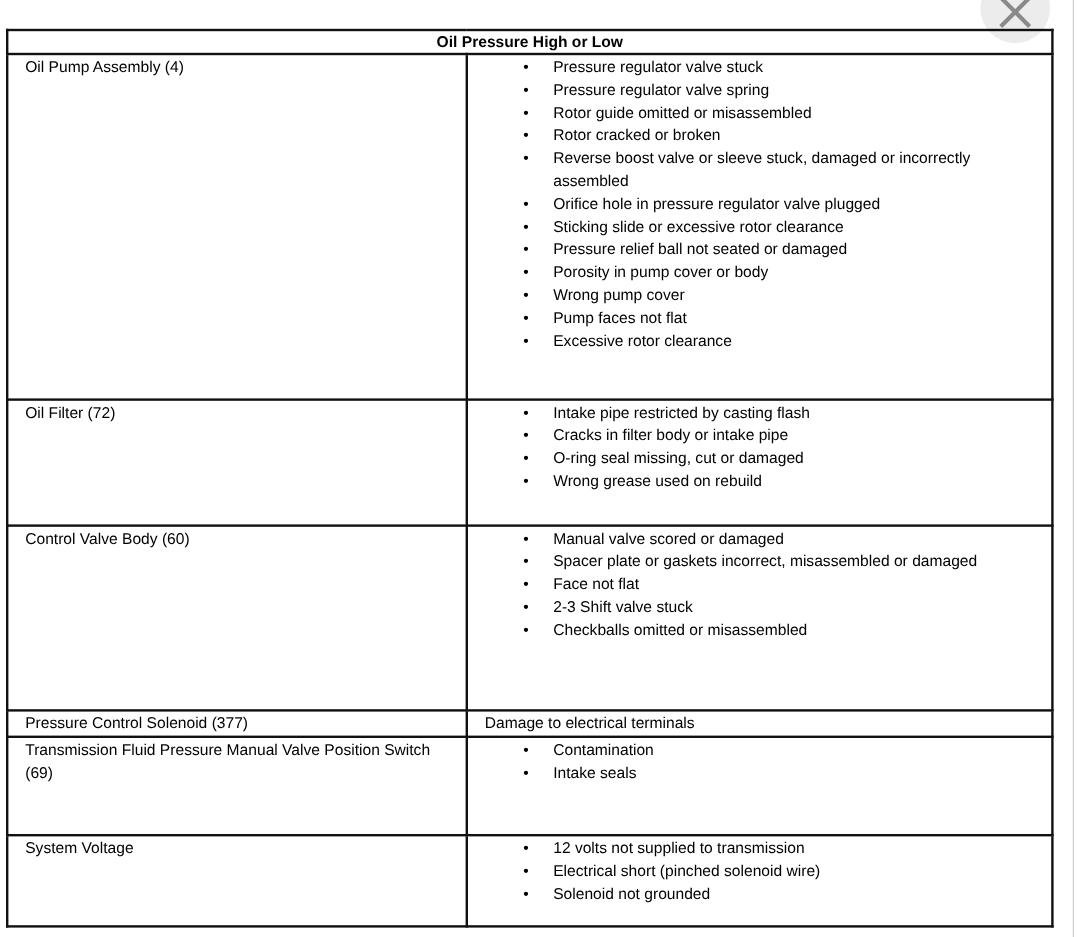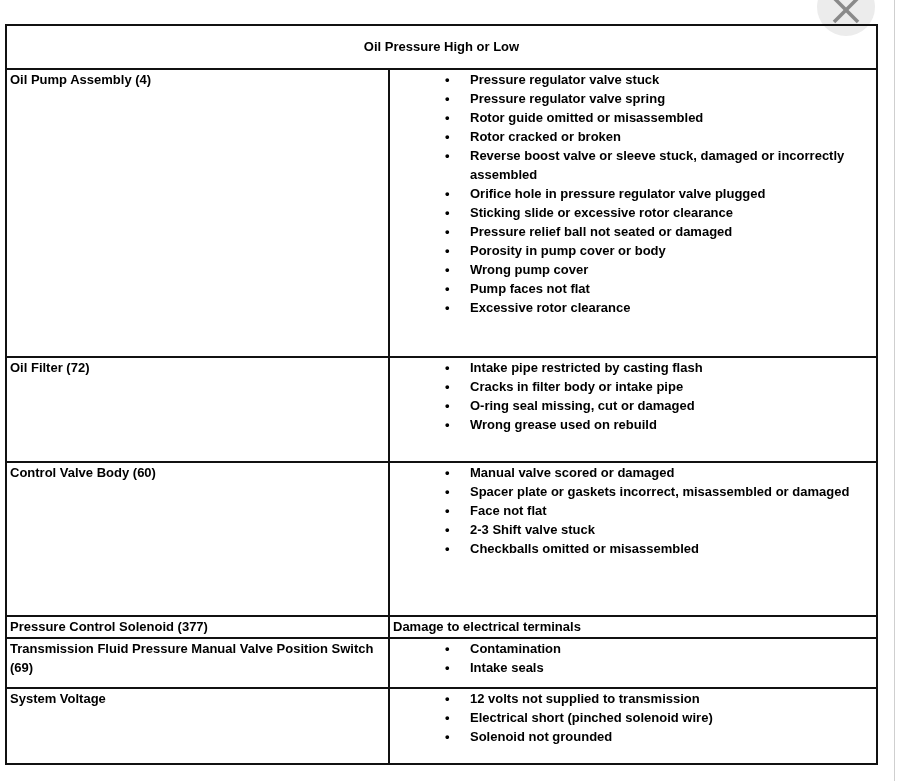--- a/index.html
+++ b/index.html
@@ -4,25 +4,25 @@
 <style>
   html, body { margin:0; padding:0; background:#ffffff; }
   body { width:899px; height:781px; position:relative; overflow:hidden;
          font-family:"Liberation Sans", sans-serif; color:#000; }
   .close-btn { position:absolute; left:817px; top:-22px; width:58px; height:58px;
                border-radius:50%; background:#ececec; cursor:pointer; }
   .close-btn svg { position:absolute; left:15px; top:18px; }
   .right-edge { position:absolute; left:894px; top:0; width:1px; height:781px; background:#cfcfcf; }
   table.doc { position:absolute; left:5px; top:24px; width:871px; border-collapse:collapse;
               table-layout:fixed; font-size:13px; line-height:19px; }
-  table.doc td, table.doc th { border:2px solid #111; vertical-align:top; padding:0 3px;font-weight:bold; }
-  table.doc th { font-weight:bold; text-align:center; padding:12px; height:18px; line-height:18px; }
+  table.doc td, table.doc th { border:2px solid #111; vertical-align:top; padding:0 14px; }
+  table.doc th { font-weight:bold; text-align:center; padding:0; height:18px; line-height:18px; }
   col.c1 { width:383px; } col.c2 { width:488px; }
   ul.causes { margin:0; padding:0 0 0 57px; list-style:none; }
-  ul.causes li { position:relative; padding-left:0;margin-left:20px; }
+  ul.causes li { position:relative; padding-left:0; }
   ul.causes li::before { content:"\2022"; position:absolute; left:-25px; top:0; font-size:13px; }
   td.cause-cell { padding-top:3px; }
   td.check-cell { padding-top:0; }
 </style>
 </head>
 <body>
 
 <div class="close-btn">
   <svg width="28" height="28" viewBox="0 0 28 28">
     <line x1="2" y1="2" x2="26" y2="26" stroke="#8a8a8a" stroke-width="3.5"></line>
@@ -81,21 +81,21 @@
           <li>Face not flat</li>
           <li>2-3 Shift valve stuck</li>
           <li>Checkballs omitted or misassembled</li>
         </ul>
       </td>
     </tr>
     <tr style="height:22px">
       <td class="check-cell">Pressure Control Solenoid (377)</td>
       <td class="check-cell">Damage to electrical terminals</td>
     </tr>
-    <tr style="height:50px">
+    <tr style="height:82px">
       <td class="check-cell">Transmission Fluid Pressure Manual Valve Position Switch (69)</td>
       <td class="cause-cell">
         <ul class="causes">
           <li>Contamination</li>
           <li>Intake seals</li>
         </ul>
       </td>
     </tr>
     <tr style="height:76px">
       <td class="check-cell">System Voltage</td>

